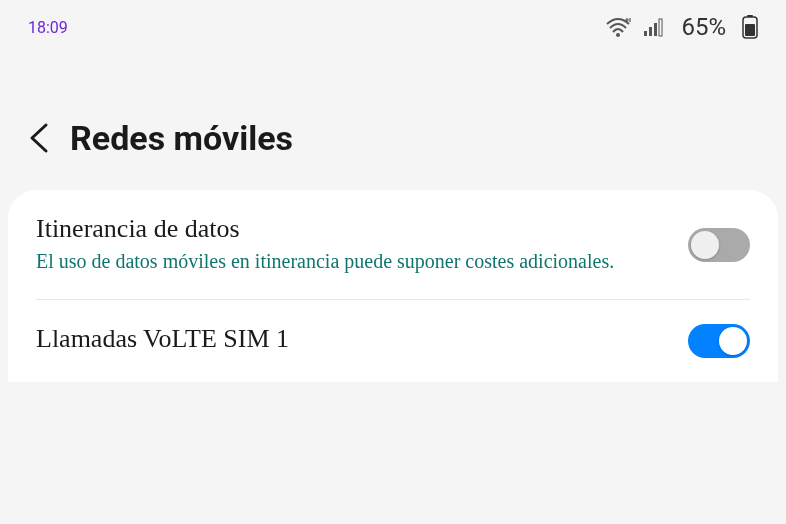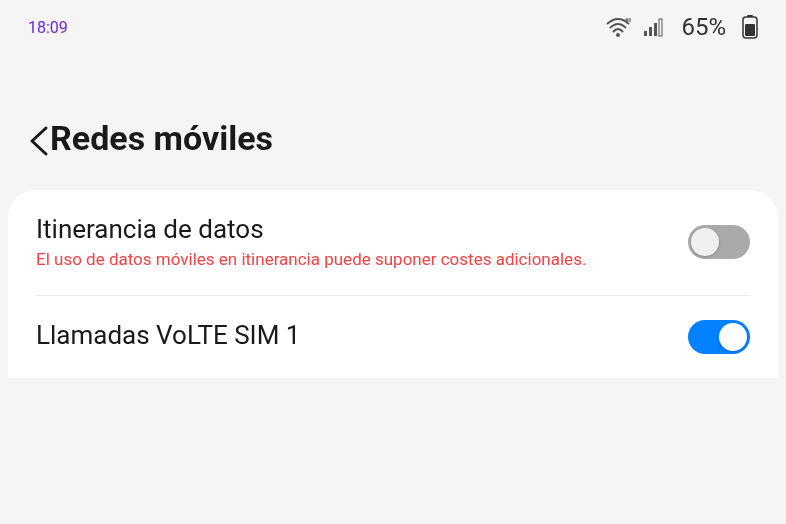--- a/index.html
+++ b/index.html
@@ -41,22 +41,23 @@
       color: #333;
       margin-left: 4px;
     }
     .battery-icon {
       display: inline-flex;
       align-items: center;
       margin-left: 4px;
     }
     .header {
       display: flex;
-      align-items: flex-end;
+      align-items: center;
       padding: 64px 28px 32px 28px;
+      gap: 20px;
     }
     .back-icon {
       display: inline-flex;
       align-items: center;
       cursor: pointer;
     }
     .page-title {
       font-size: 34px;
       font-weight: 700;
       color: #1a1a1a;
@@ -69,30 +70,31 @@
     }
     .setting-item {
       display: flex;
       align-items: center;
       justify-content: space-between;
       padding: 24px 28px;
     }
     .setting-content {
       flex: 1;
       padding-right: 20px;
+      font-family: Liberation Serif, serif;
     }
     .setting-title {
       font-size: 26px;
       color: #1a1a1a;
       font-weight: 400;
       margin-bottom: 4px;
     }
     .setting-desc {
-      font-size: 17px;
-      color: #ef4444;
+      font-size: 20px;
+      color: #0f766e;
       line-height: 1.35;
     }
     .toggle {
       position: relative;
       width: 62px;
       height: 34px;
       border-radius: 17px;
       cursor: pointer;
       flex-shrink: 0;
     }

